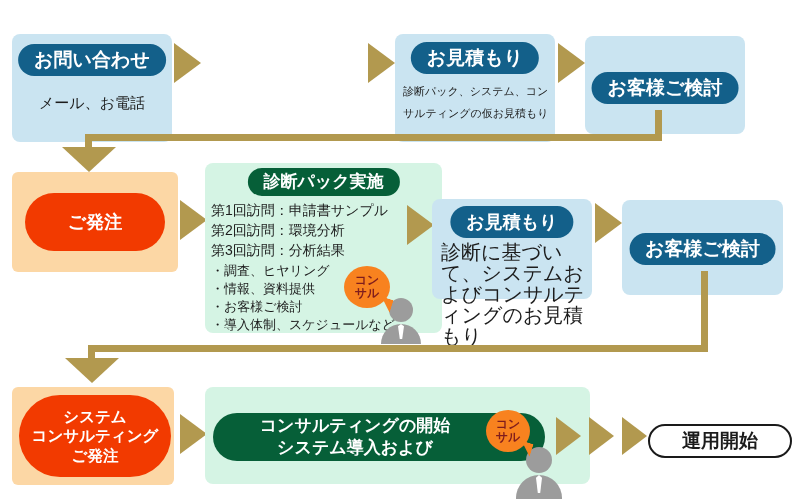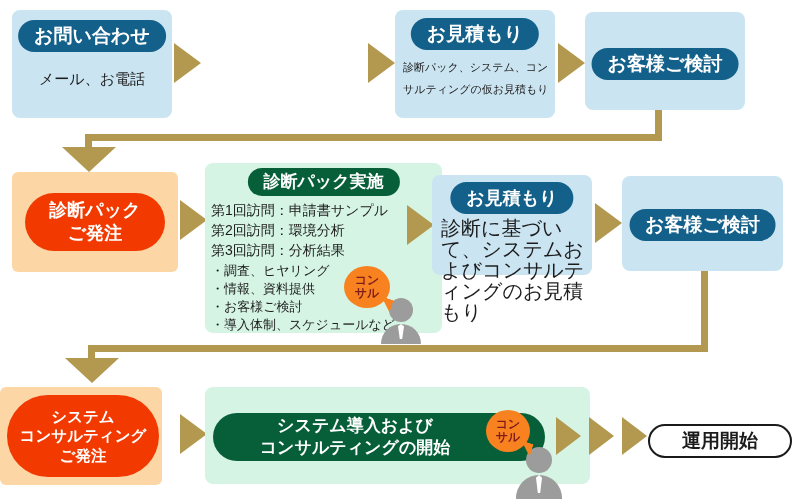--- a/index.html
+++ b/index.html
@@ -3,21 +3,21 @@
 <meta charset="utf-8">
 <style>
   html,body{margin:0;padding:0;}
   body{
     width:800px;height:500px;background:#fff;position:relative;overflow:hidden;
     font-family:"Liberation Sans","DejaVu Sans",sans-serif;color:var(--ink,#1c1c1c);
   }
   .stage{position:absolute;left:0;top:0;width:800px;height:500px;}
   
   .box{position:absolute;border-radius:8px;}
-  .box-blue{background:var(--blue-box,#cae4f1);}
+  .box-blue{background:var(--blue-box,#cae4f1);margin-top:24px;}
   .box-orange{background:var(--orange-box,#fcd7a5);border-radius:6px;}
   .box-green{background:var(--green-box,#d5f4e4);padding-left:37px;}
   
   .pill{
     position:absolute;left:50%;transform:translateX(-50%);
     background:var(--blue-pill,#13608a);color:#fff;font-weight:700;
     border-radius:20px;padding:4px 16px;white-space:nowrap;font-size:19px;line-height:24px;
   }
   .pill-green{background:var(--green-dark,#065f38);}
   
@@ -90,21 +90,20 @@
     <div class="pill" style="top:36px;">お客様ご検討</div>
   </div>
 
   <div class="cline" style="left:655px;top:110px;width:7px;height:31px;"></div>
   <div class="cline" style="left:85px;top:134px;width:577px;height:7px;"></div>
   <div class="cline" style="left:85px;top:141px;width:7px;height:8px;"></div>
   <div class="arr-down" style="left:62px;top:147px;"></div>
 
   <div class="box box-orange" style="left:12px;top:172px;width:166px;height:100px;">
     <div class="order-ellipse" style="left:13px;top:21px;width:140px;height:58px;border-radius:30px;font-size:18px;line-height:23px;">
-      <div>診断パック</div>
       <div>ご発注</div>
     </div>
   </div>
   <div class="arr" style="left:180px;top:200px;"></div>
 
   <div class="box box-green" style="left:205px;top:163px;width:200px;height:170px;">
     <div class="pill pill-green" style="top:5px;font-size:17px;line-height:22px;padding:3px 16px;">診断パック実施</div>
     <div class="visits" style="position:absolute;left:6px;top:37px;">
       <div>第1回訪問：申請書サンプル</div>
       <div>第2回訪問：環境分析</div>
@@ -138,33 +137,33 @@
 
   <div class="box box-blue" style="left:622px;top:176px;width:161px;height:95px;">
     <div class="pill" style="top:33px;">お客様ご検討</div>
   </div>
 
   <div class="cline" style="left:701px;top:271px;width:7px;height:81px;"></div>
   <div class="cline" style="left:88px;top:345px;width:620px;height:7px;"></div>
   <div class="cline" style="left:88px;top:352px;width:7px;height:8px;"></div>
   <div class="arr-down" style="left:65px;top:358px;"></div>
 
-  <div class="box box-orange" style="left:0;top:387px;width:162px;height:98px;">
+  <div class="box box-orange" style="left:12px;top:387px;width:162px;height:98px;">
     <div class="order-ellipse" style="left:7px;top:8px;width:152px;height:82px;border-radius:44px;font-size:15.5px;line-height:19.5px;">
       <div>システム</div>
       <div>コンサルティング</div>
       <div>ご発注</div>
     </div>
   </div>
   <div class="arr" style="left:180px;top:414px;"></div>
 
   <div class="box box-green" style="left:205px;top:387px;width:348px;height:97px;">
     <div class="stadium" style="left:8px;top:26px;width:332px;height:48px;padding-right:0;">
+      <div style="padding-right:48px;">コンサルティングの開始</div>
       <div style="padding-right:48px;">システム導入および</div>
-      <div style="padding-right:48px;">コンサルティングの開始</div>
     </div>
   </div>
   <div class="badge" style="left:486px;top:410px;width:44px;height:42px;">
     <span>コン</span>
     <span>サル</span>
     <span class="tail"></span>
   </div>
   <div class="person" style="left:516px;top:447px;width:46px;">
     <div class="head" style="width:26px;height:26px;"></div>
     <div class="torso" style="width:46px;height:24px;">

